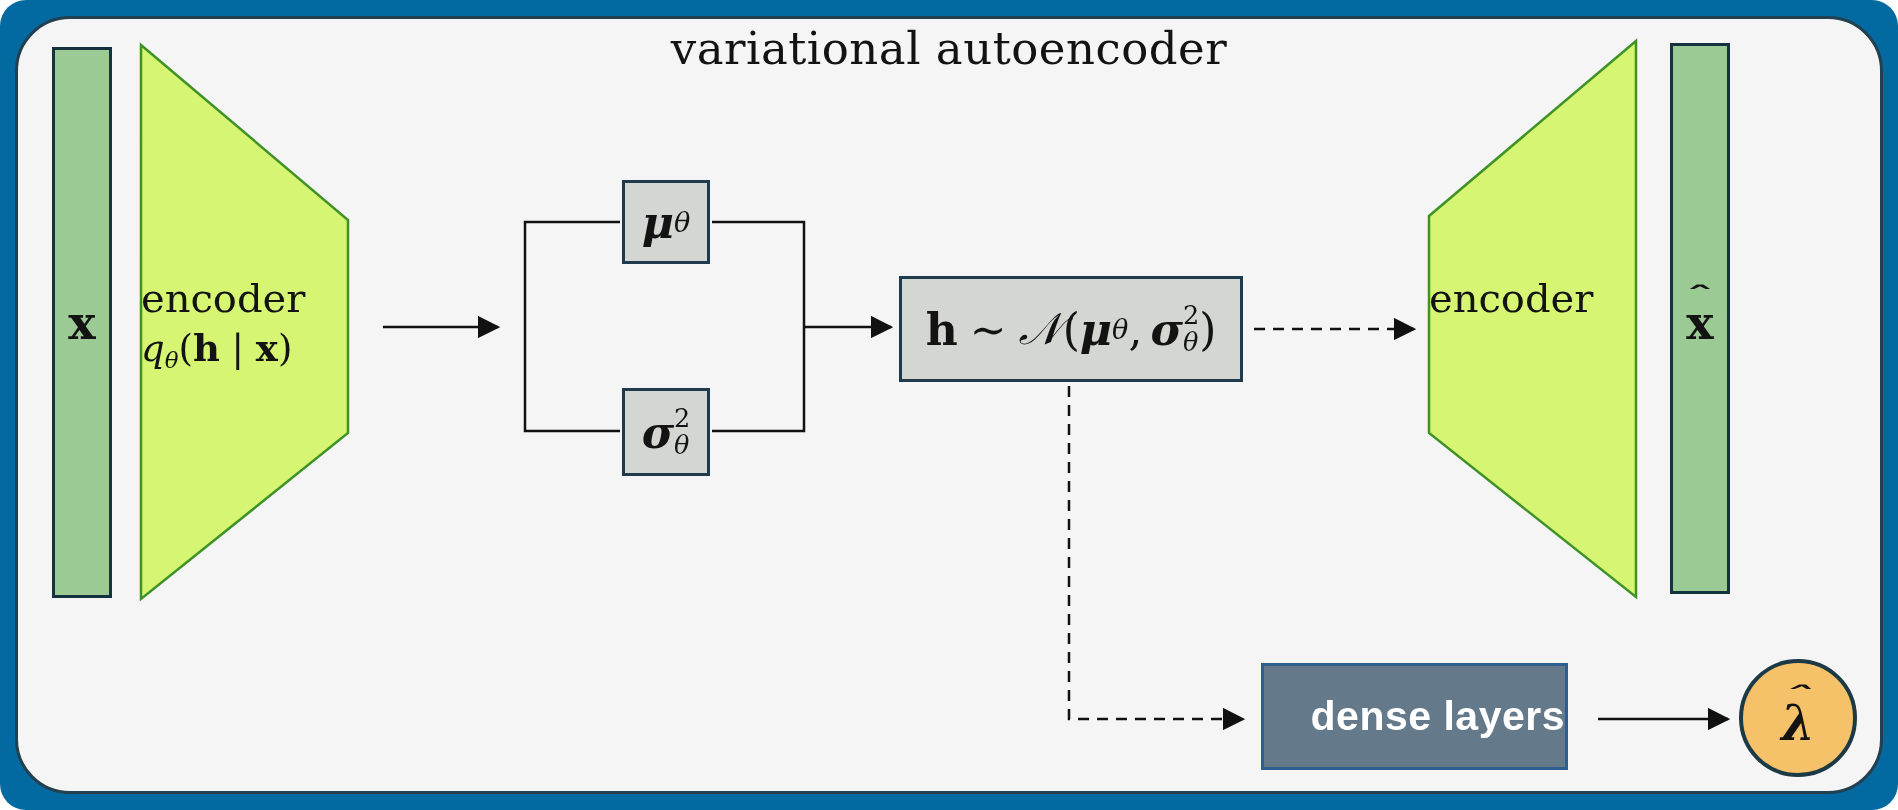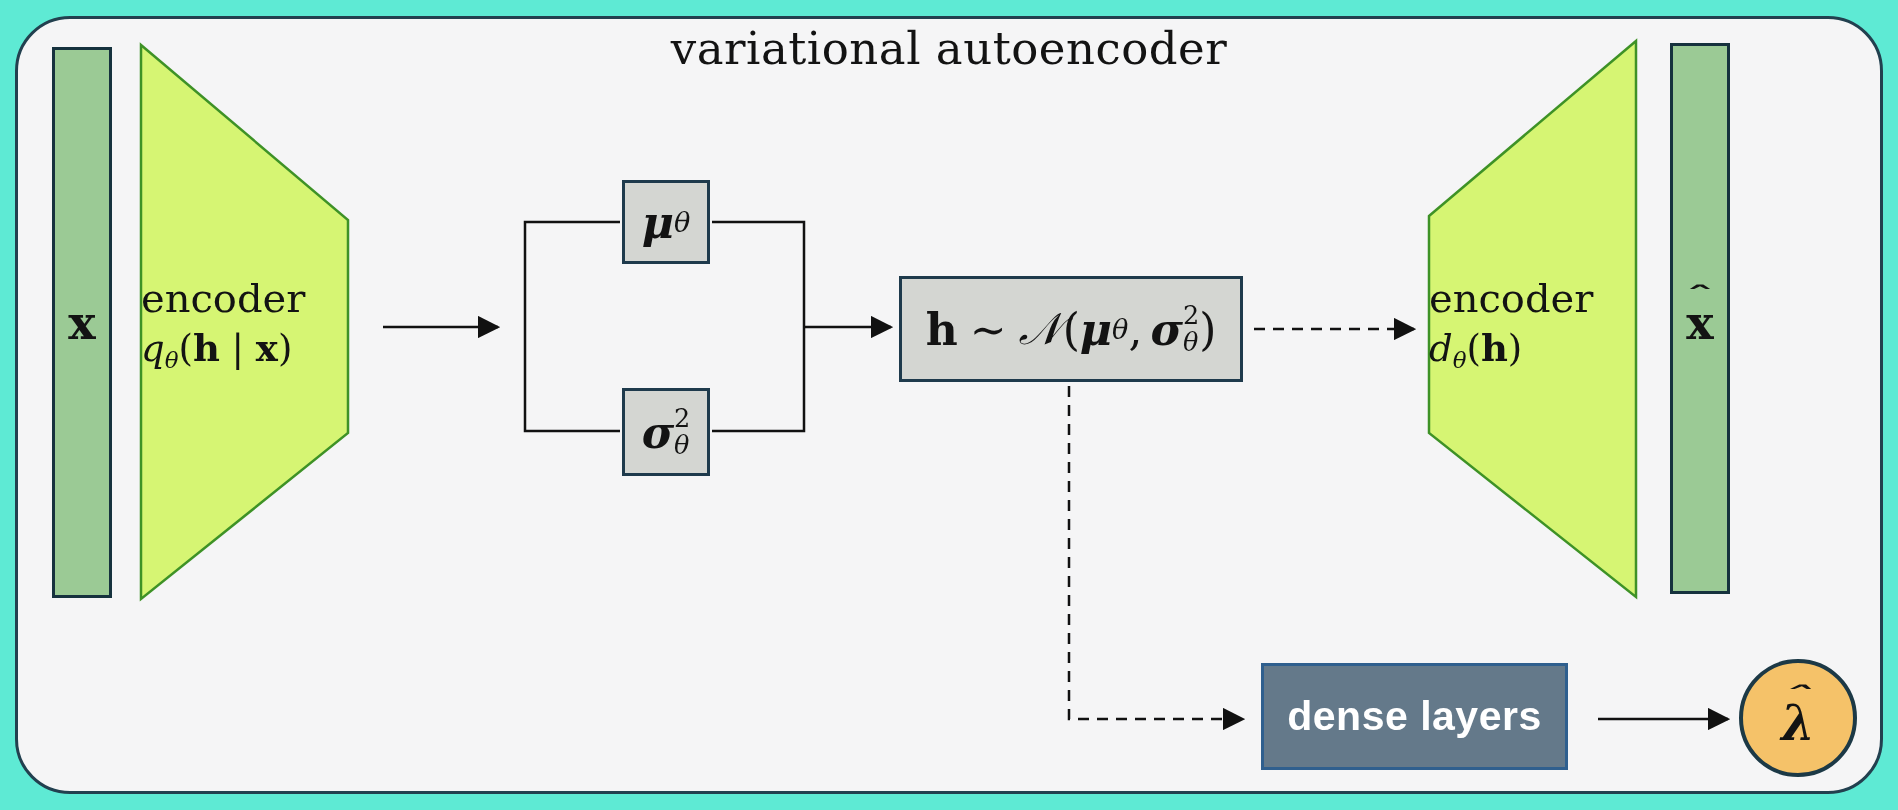--- a/index.html
+++ b/index.html
@@ -1,17 +1,17 @@
 <!DOCTYPE html>
 <html><head>
 <meta charset="utf-8">
 <style>
   html,body{margin:0;padding:0;background:#ffffff;}
-  .canvas{position:relative;width:1898px;height:810px;background:#5eead4;overflow:hidden;
-          font-family:"DejaVu Serif", serif;color:#131313;}
+  .canvas{position:relative;width:1898px;height:810px;background:#0369a1;overflow:hidden;
+          font-family:"DejaVu Serif", serif;color:#131313;border-radius:26px;}
   .frame{position:absolute;left:15px;top:16px;width:1862px;height:772px;
          background:#f5f5f6;border:3px solid #22404f;border-radius:55px;}
   .layer{position:absolute;left:0;top:0;width:1898px;height:810px;pointer-events:none;}
   .abs{position:absolute;}
   .title{left:0;top:22px;width:1898px;text-align:center;font-size:45px;letter-spacing:0.5px;}
   .bar{width:54px;height:545px;background:#9bca95;border:3px solid #16323e;
        display:flex;align-items:center;justify-content:center;}
   .bar-left{left:52px;top:47px;}
   .bar-right{left:1670px;top:43px;}
   .bar-label{font-weight:bold;font-size:46px;}
@@ -28,21 +28,21 @@
   .msub2{font-style:italic;}
   .graybox{background:#d4d6d2;border:3px solid #1e3a4c;display:flex;
            align-items:center;justify-content:center;}
   .mu-box{left:622px;top:180px;width:82px;height:78px;font-size:44px;}
   .sigma-box{left:622px;top:388px;width:82px;height:82px;font-size:44px;}
   .greek-bold{font-weight:bold;font-style:italic;}
   .h-box{left:899px;top:276px;width:338px;height:100px;font-size:44px;}
   .sim{margin:0 12px;}
   .script-n{font-style:italic;margin-right:2px;}
   .dense{left:1261px;top:663px;width:301px;height:101px;background:#64798a;
-         border:3px solid #2f5f8e;display:flex;align-items:center;justify-content:center;}
+         border:3px solid #2f5f8e;display:flex;align-items:center;justify-content:flex-end;}
   .dense-label{font-family:"Liberation Sans", sans-serif;font-weight:bold;
                font-size:41px;color:#ffffff;letter-spacing:0.5px;}
   .lambda-circle{left:1739px;top:659px;width:110px;height:110px;border-radius:50%;
                  background:#f5c269;border:4px solid #1c3946;display:flex;
                  align-items:center;justify-content:center;}
   .hat-stack{display:inline-flex;flex-direction:column;align-items:center;}
   .hat{font-size:0.52em;line-height:0.45;transform:scaleX(2.3);font-weight:bold;}
   .hat-base{line-height:0.95;}
   .lambda-label{font-weight:bold;font-style:italic;font-size:48px;}
   .gap-l{margin-left:8px;}
@@ -119,23 +119,20 @@
       <span class="greek-bold gap-l">σ</span>
       <span class="msupsub">
         <span class="msup">2</span>
         <span class="msub2">θ</span>
       </span>
       <span>)</span>
   </div>
 
   <div class="abs trap-text dec-text">
     <div>encoder</div>
-    <div class="formula">
-      <span class="fn-it">d</span><span class="msub">θ</span><span>(</span><span class="bold-vec">h</span><span>)</span>
-    </div>
   </div>
 
   <div class="abs bar bar-right">
     <span class="bar-label hat-stack">
       <span class="hat">ˆ</span>
       <span class="hat-base">x</span>
     </span>
   </div>
 
   <div class="abs dense">

